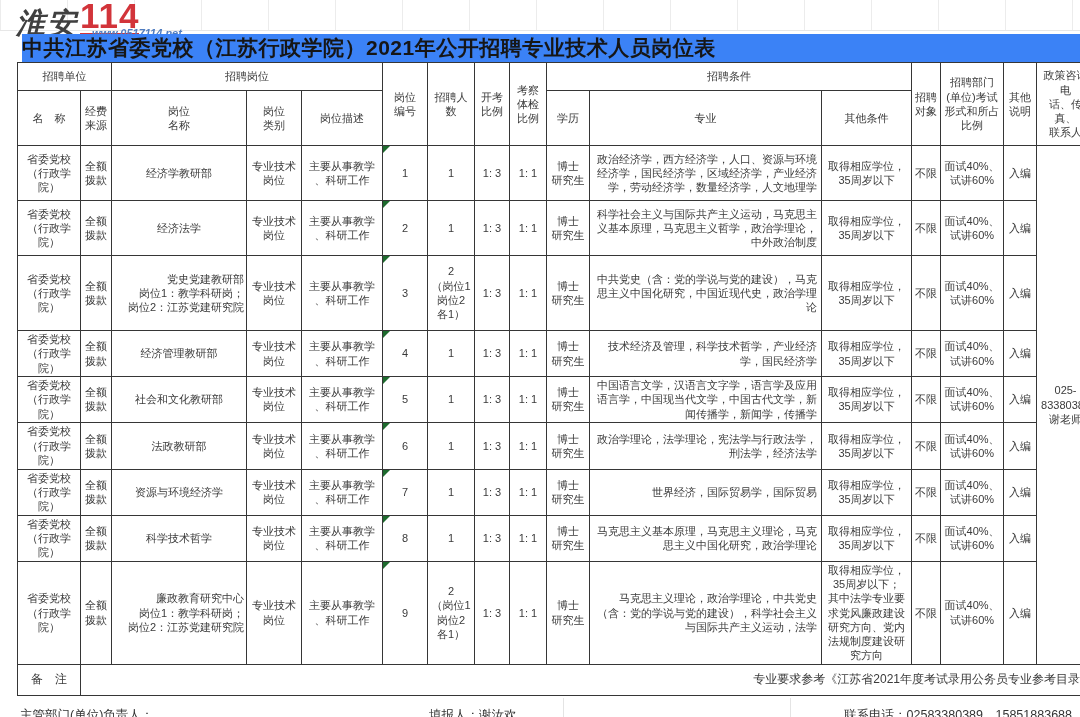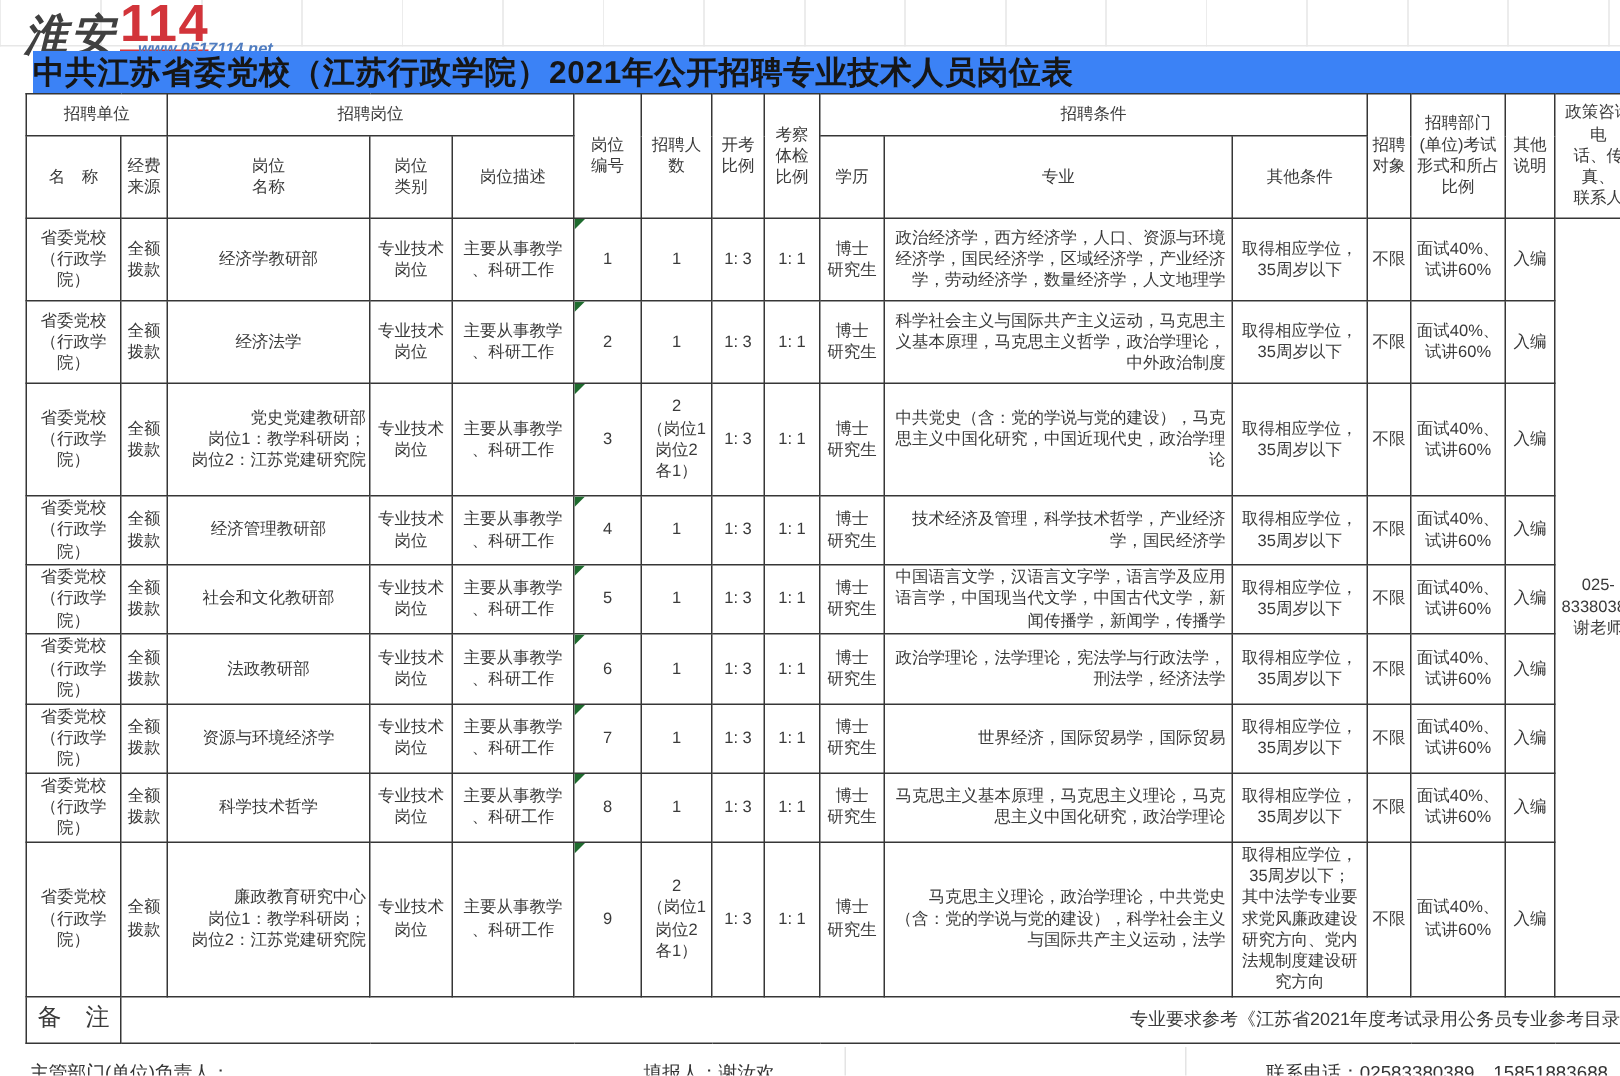--- a/index.html
+++ b/index.html
@@ -384,21 +384,21 @@
 研究方向、党内
 法规制度建设研
 究方向</td>
     <td>不限</td>
     <td>面试40%、
 试讲60%</td>
     <td>入编</td>
   </tr>
 
   <tr style="height:31px">
-    <td style="font-size:16px">备　注</td>
+    <td style="font-size:12px">备　注</td>
     <td colspan="15" class="left remark-text">专业要求参考《江苏省2021年度考试录用公务员专业参考目录》</td>
   </tr>
 </tbody>
   </table>
 
 <div class="footer">
   <span class="fline" style="left:563px"></span>
   <span class="fline" style="left:790px"></span>
   <span class="supervisor">主管部门(单位)负责人：</span>
   <span class="filler">填报人：谢汝欢</span>

